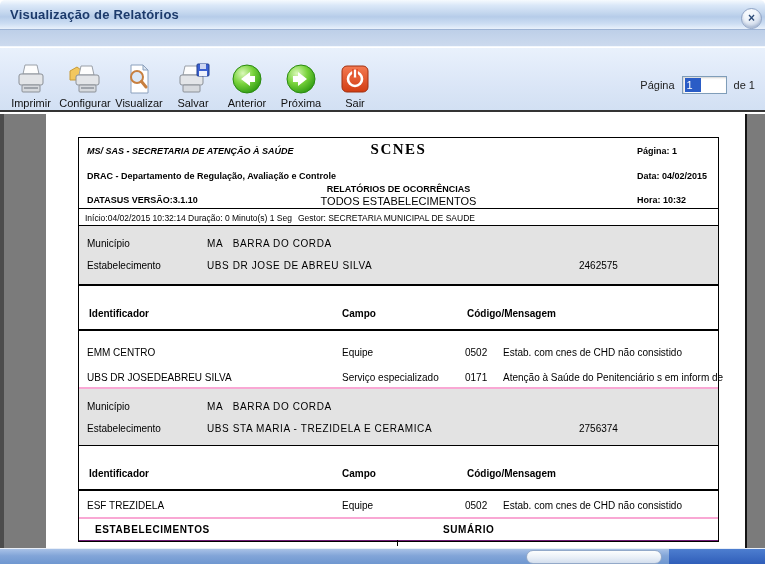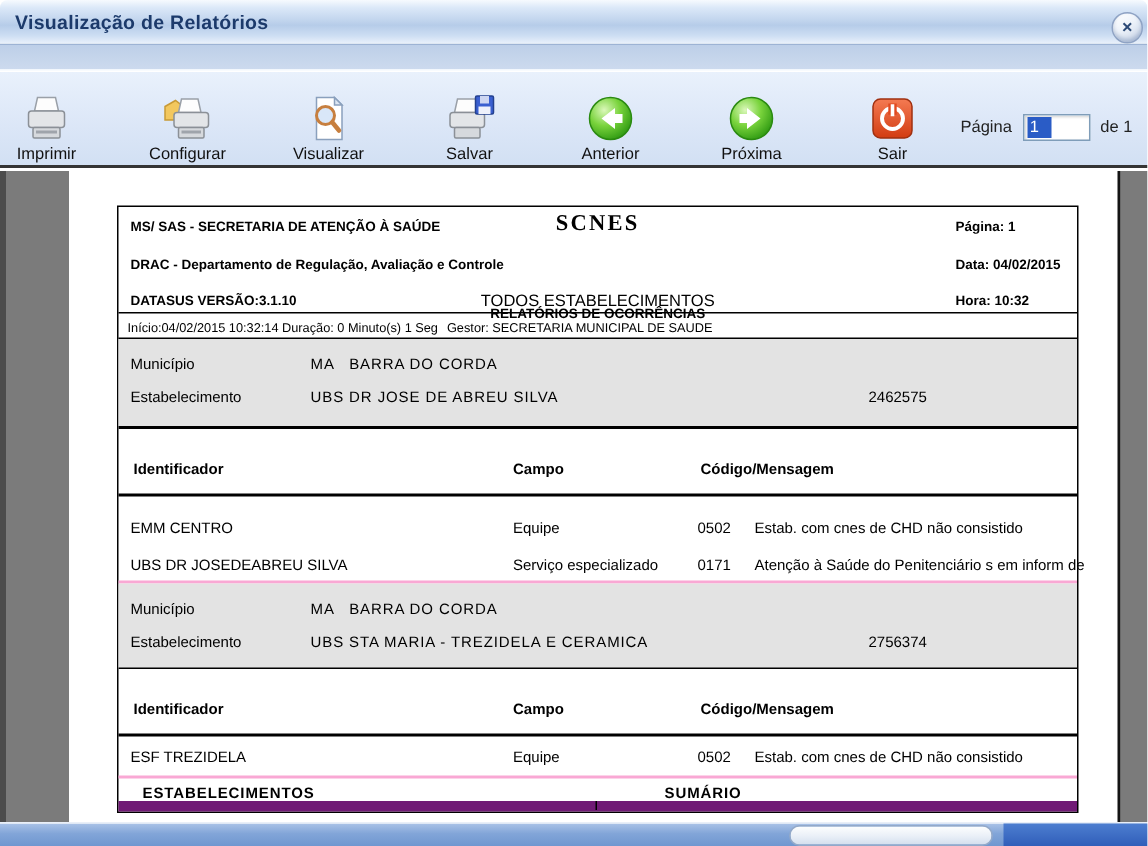--- a/index.html
+++ b/index.html
@@ -21,21 +21,21 @@
   }
 
   
   .substrip{ position:absolute; left:0; top:30px; width:765px; height:17px;
     background:linear-gradient(to bottom,#bdcfe8,#ccdaee); border-bottom:1px solid #f2f7fd; }
 
   
   .toolbar{
     position:absolute; left:0; top:48px; width:765px; height:64px;
     background:linear-gradient(to bottom,#e9f1fc 0%,#dbe6f7 60%,#d2e0f3 100%);
-    border-bottom:2px solid #343434; display:flex; align-items:flex-start;gap:40px;
+    border-bottom:2px solid #343434; display:flex; align-items:flex-start;
   }
   .tb-btn{
     width:54px; height:58px; margin-top:3px; display:flex; flex-direction:column;
     align-items:center; justify-content:flex-end; gap:1px;
     font-size:11px; color:#111; cursor:default;
   }
   .tb-btn:first-child{ margin-left:4px; }
   .ticon{ width:34px; height:34px; display:block; }
 
   .page-ind{ position:absolute; right:10px; top:76px; display:flex; align-items:center; gap:7px; font-size:11px; color:#222; }
@@ -48,25 +48,25 @@
   
   .preview{ position:absolute; left:0; top:114px; width:765px; height:434px; background:#7b7b7b; }
   .preview-leftedge{ position:absolute; left:0; top:0; width:4px; height:100%; background:#4c4c4c; }
   .page{ position:absolute; left:46px; top:0; width:701px; height:434px; background:#ffffff; border-right:2px solid #141414; }
 
   
   .rbox{ position:absolute; left:32px; top:23px; width:641px; border:1px solid #000; color:#000; }
   .rbox .abs{ position:absolute; white-space:pre; }
 
   .rb-header{ position:relative; height:88px; border-bottom:1px solid #000; font-size:9px; font-weight:bold; }
-  .h-org1{ left:8px; top:8px; }
+  .h-org1{ left:8px; top:8px;font-style:italic; }
   .h-org2{ left:8px; top:33px; }
   .h-ver { left:8px; top:57px; }
   .h-scnes{ left:0; right:0; top:3px; text-align:center; font-family:"Liberation Serif",serif; font-size:15px; letter-spacing:1.5px; }
-  .h-sub1{ left:0; right:0; top:46px; text-align:center;margin-top:20px; }
+  .h-sub1{ left:0; right:0; top:46px; text-align:center; }
   .h-sub2{ left:0; right:0; top:57px; text-align:center; font-weight:normal; font-size:11px; }
   .h-pag { left:558px; top:8px; }
   .h-data{ left:558px; top:33px; }
   .h-hora{ left:558px; top:57px; }
   .h-rule{ position:absolute; left:0; right:0; top:70px; border-top:1px solid #000; }
   .h-inicio{ left:6px; top:75px; font-weight:normal; font-size:8.5px; }
   .h-inicio .gap{ display:inline-block; width:6px; }
 
   .rb-band{ position:relative; height:60px; background:#e3e3e3; border-bottom:2px solid #000; font-size:10px; }
   .rb-band.thin{ height:57px; border-bottom:1px solid #000; }
@@ -83,21 +83,21 @@
 
   .rb-rows{ position:relative; border-bottom:2px solid #f9a8d4; font-size:10px; }
   .rb-rows.two{ height:58px; }
   .rb-rows.one{ height:28px; }
   .r-ident{ left:8px; }
   .r-campo{ left:263px; }
   .r-cod  { left:386px; }
   .r-msg  { left:424px; }
   .rowy1{ top:16px; } .rowy2{ top:41px; } .rowy0{ top:9px; }
 
-  .rb-footer{ position:relative; height:22px; border-bottom:7px solid #701a75; font-size:10px; font-weight:bold; }
+  .rb-footer{ position:relative; height:22px; border-bottom:1px solid #701a75; font-size:10px; font-weight:bold; }
   .f-estab{ left:16px; top:5px; letter-spacing:.6px; }
   .f-sum  { left:352px; top:5px; letter-spacing:.6px;margin-left:12px; }
   .f-tick { position:absolute; left:318px; bottom:-6px; width:1px; height:6px; background:#000; }
 
   
   .hscroll{ position:absolute; left:0; top:548px; width:765px; height:16px;
     background:linear-gradient(to bottom,#a9c2e7 0%,#82a5d8 45%,#6f97d0 100%);
     border-top:1px solid #e9eff8; }
   .hs-thumb{ position:absolute; left:526px; top:1px; width:136px; height:14px; border-radius:7px;
     background:linear-gradient(to bottom,#fdfefe 0%,#e9eff7 55%,#d4dfee 100%); border:1px solid #93a9c9; cursor:default; }

